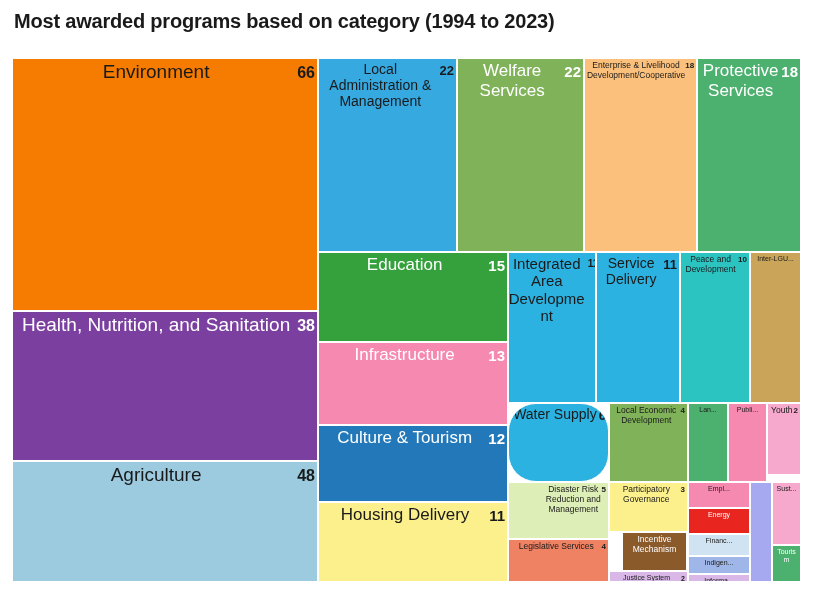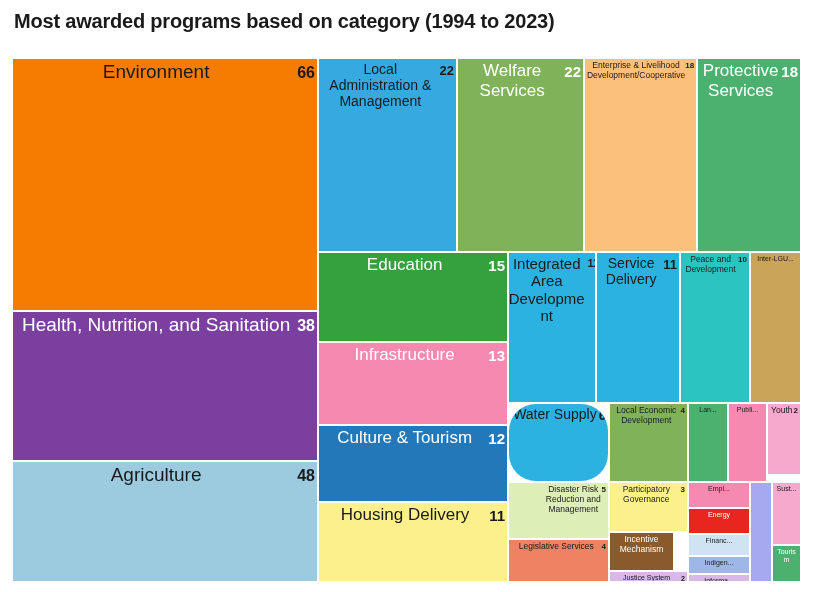--- a/index.html
+++ b/index.html
@@ -163,21 +163,21 @@
         <span class="val">5</span>
       </div>
       <div class="tile sz-xs" style="left: 496px; top: 481px; width: 101px; height: 43px; background: rgb(239, 130, 99); color: rgb(26, 26, 26);">
         <span class="lbl">Legislative Services</span>
         <span class="val">4</span>
       </div>
       <div class="tile sz-xs" style="left: 597px; top: 424px; width: 79px; height: 50px; background: rgb(251, 240, 140); color: rgb(26, 26, 26);">
         <span class="lbl">Participatory Governance</span>
         <span class="val">3</span>
       </div>
-      <div class="tile sz-xs" style="left: 597px; top: 474px; width: 65px; height: 39px; background: rgb(138, 90, 43); color: rgb(255, 255, 255);">
+      <div class="tile sz-xs" style="left: 610px; top: 474px; width: 65px; height: 39px; background: rgb(138, 90, 43); color: rgb(255, 255, 255);">
         <span class="lbl">Incentive Mechanism</span>
       </div>
       <div class="tile sz-xxs" style="left: 597px; top: 513px; width: 79px; height: 11px; background: rgb(217, 184, 232); color: rgb(26, 26, 26);">
         <span class="lbl">Justice System</span>
         <span class="val">2</span>
       </div>
       <div class="tile sz-xxs" style="left: 676px; top: 424px; width: 62px; height: 26px; background: rgb(245, 137, 176); color: rgb(26, 26, 26);">
         <span class="lbl">Empl...</span>
       </div>
       <div class="tile sz-xxs" style="left: 676px; top: 450px; width: 62px; height: 26px; background: rgb(232, 37, 31); color: rgb(255, 255, 255);">

